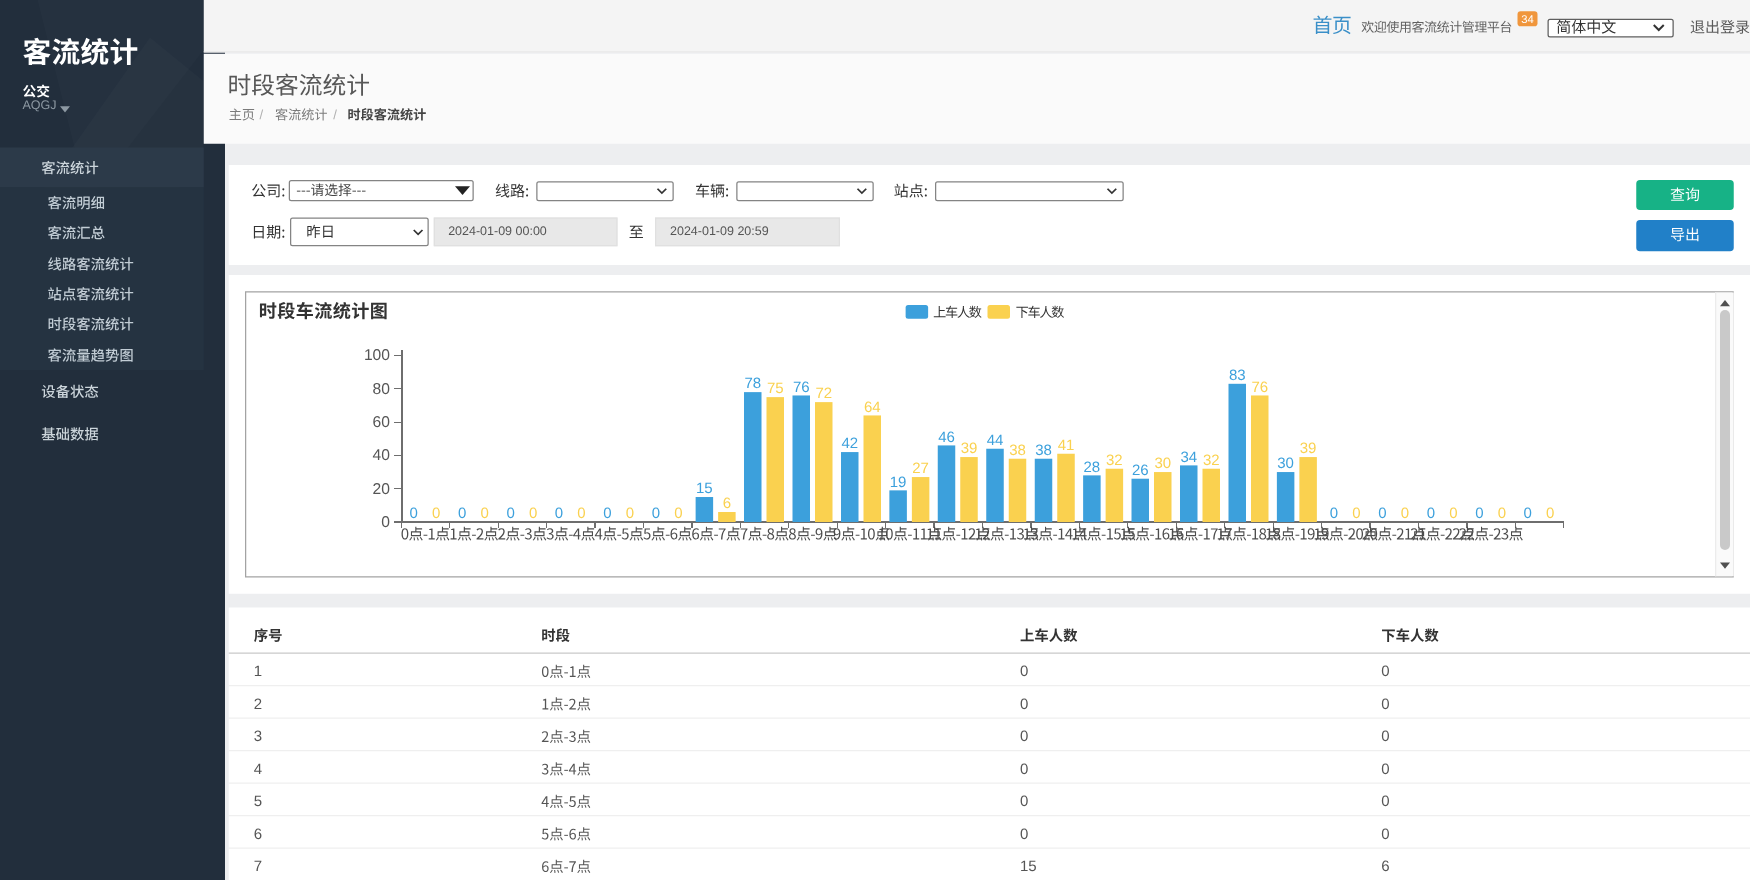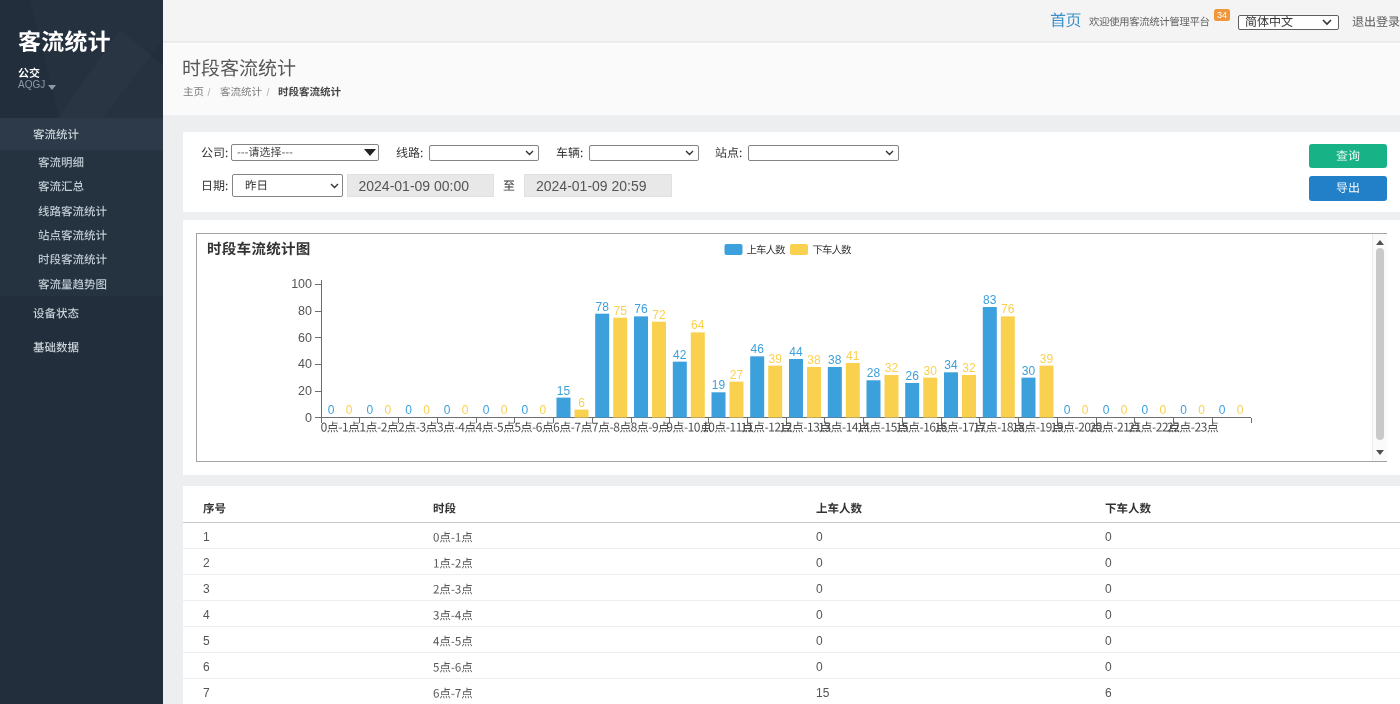--- a/index.html
+++ b/index.html
@@ -1,28 +1,28 @@
 <!DOCTYPE html>
 <html><head><meta charset="utf-8"><style>
 *{margin:0;padding:0;box-sizing:border-box;}
 html,body{width:1400px;height:704px;overflow:hidden;background:#edeef0;
  font-family:"Liberation Sans",sans-serif;}
-#side{position:absolute;left:0;top:0;width:163px;height:704px;background:#222e3c;}
+#side{position:absolute;left:0;top:0;width:180px;height:704px;background:#222e3c;}
 #sidepat{position:absolute;left:0;top:0;}
 .mh{position:absolute;left:0;width:163px;background:#2c3a49;}
 .ms{position:absolute;left:0;width:163px;background:#253341;}
 #topbar{position:absolute;left:163px;top:0;width:1237px;height:42px;background:#f4f4f4;
  border-bottom:1px solid #e8e8e8;}
 #pagehead{position:absolute;left:163px;top:43px;width:1237px;height:72px;background:#fafafa;}
 #langsel{position:absolute;left:1238px;top:14.5px;width:100.5px;height:15.5px;background:#fff;
  border:1px solid #5f5f5f;border-radius:2px;}
 .card{position:absolute;left:183px;width:1217px;background:#fff;}
 .sel{position:absolute;background:#fff;border:1px solid #848484;border-radius:2px;}
 .din{position:absolute;height:23px;background:#e8e8e8;border:1px solid #e0e0e0;
- font-size:14px;color:#555;line-height:22px;padding-left:11px;}
+ font-size:10px;color:#555;line-height:22px;padding-left:11px;}
 .btn{position:absolute;width:78px;border-radius:3px;}
 .cr{position:absolute;overflow:visible;}
 .t{position:absolute;white-space:nowrap;}
 #chartbox{position:absolute;left:196px;top:233px;width:1191px;height:229px;
  border:1px solid #a3a3a3;background:#fff;}
 #sbar{position:absolute;left:1371.5px;top:234px;width:15px;height:227px;background:#fafafa;
  border-left:1px solid #ececec;}
 .hline{position:absolute;left:183px;width:1217px;height:1px;}
 </style></head><body>
 <svg width="0" height="0" style="position:absolute">

